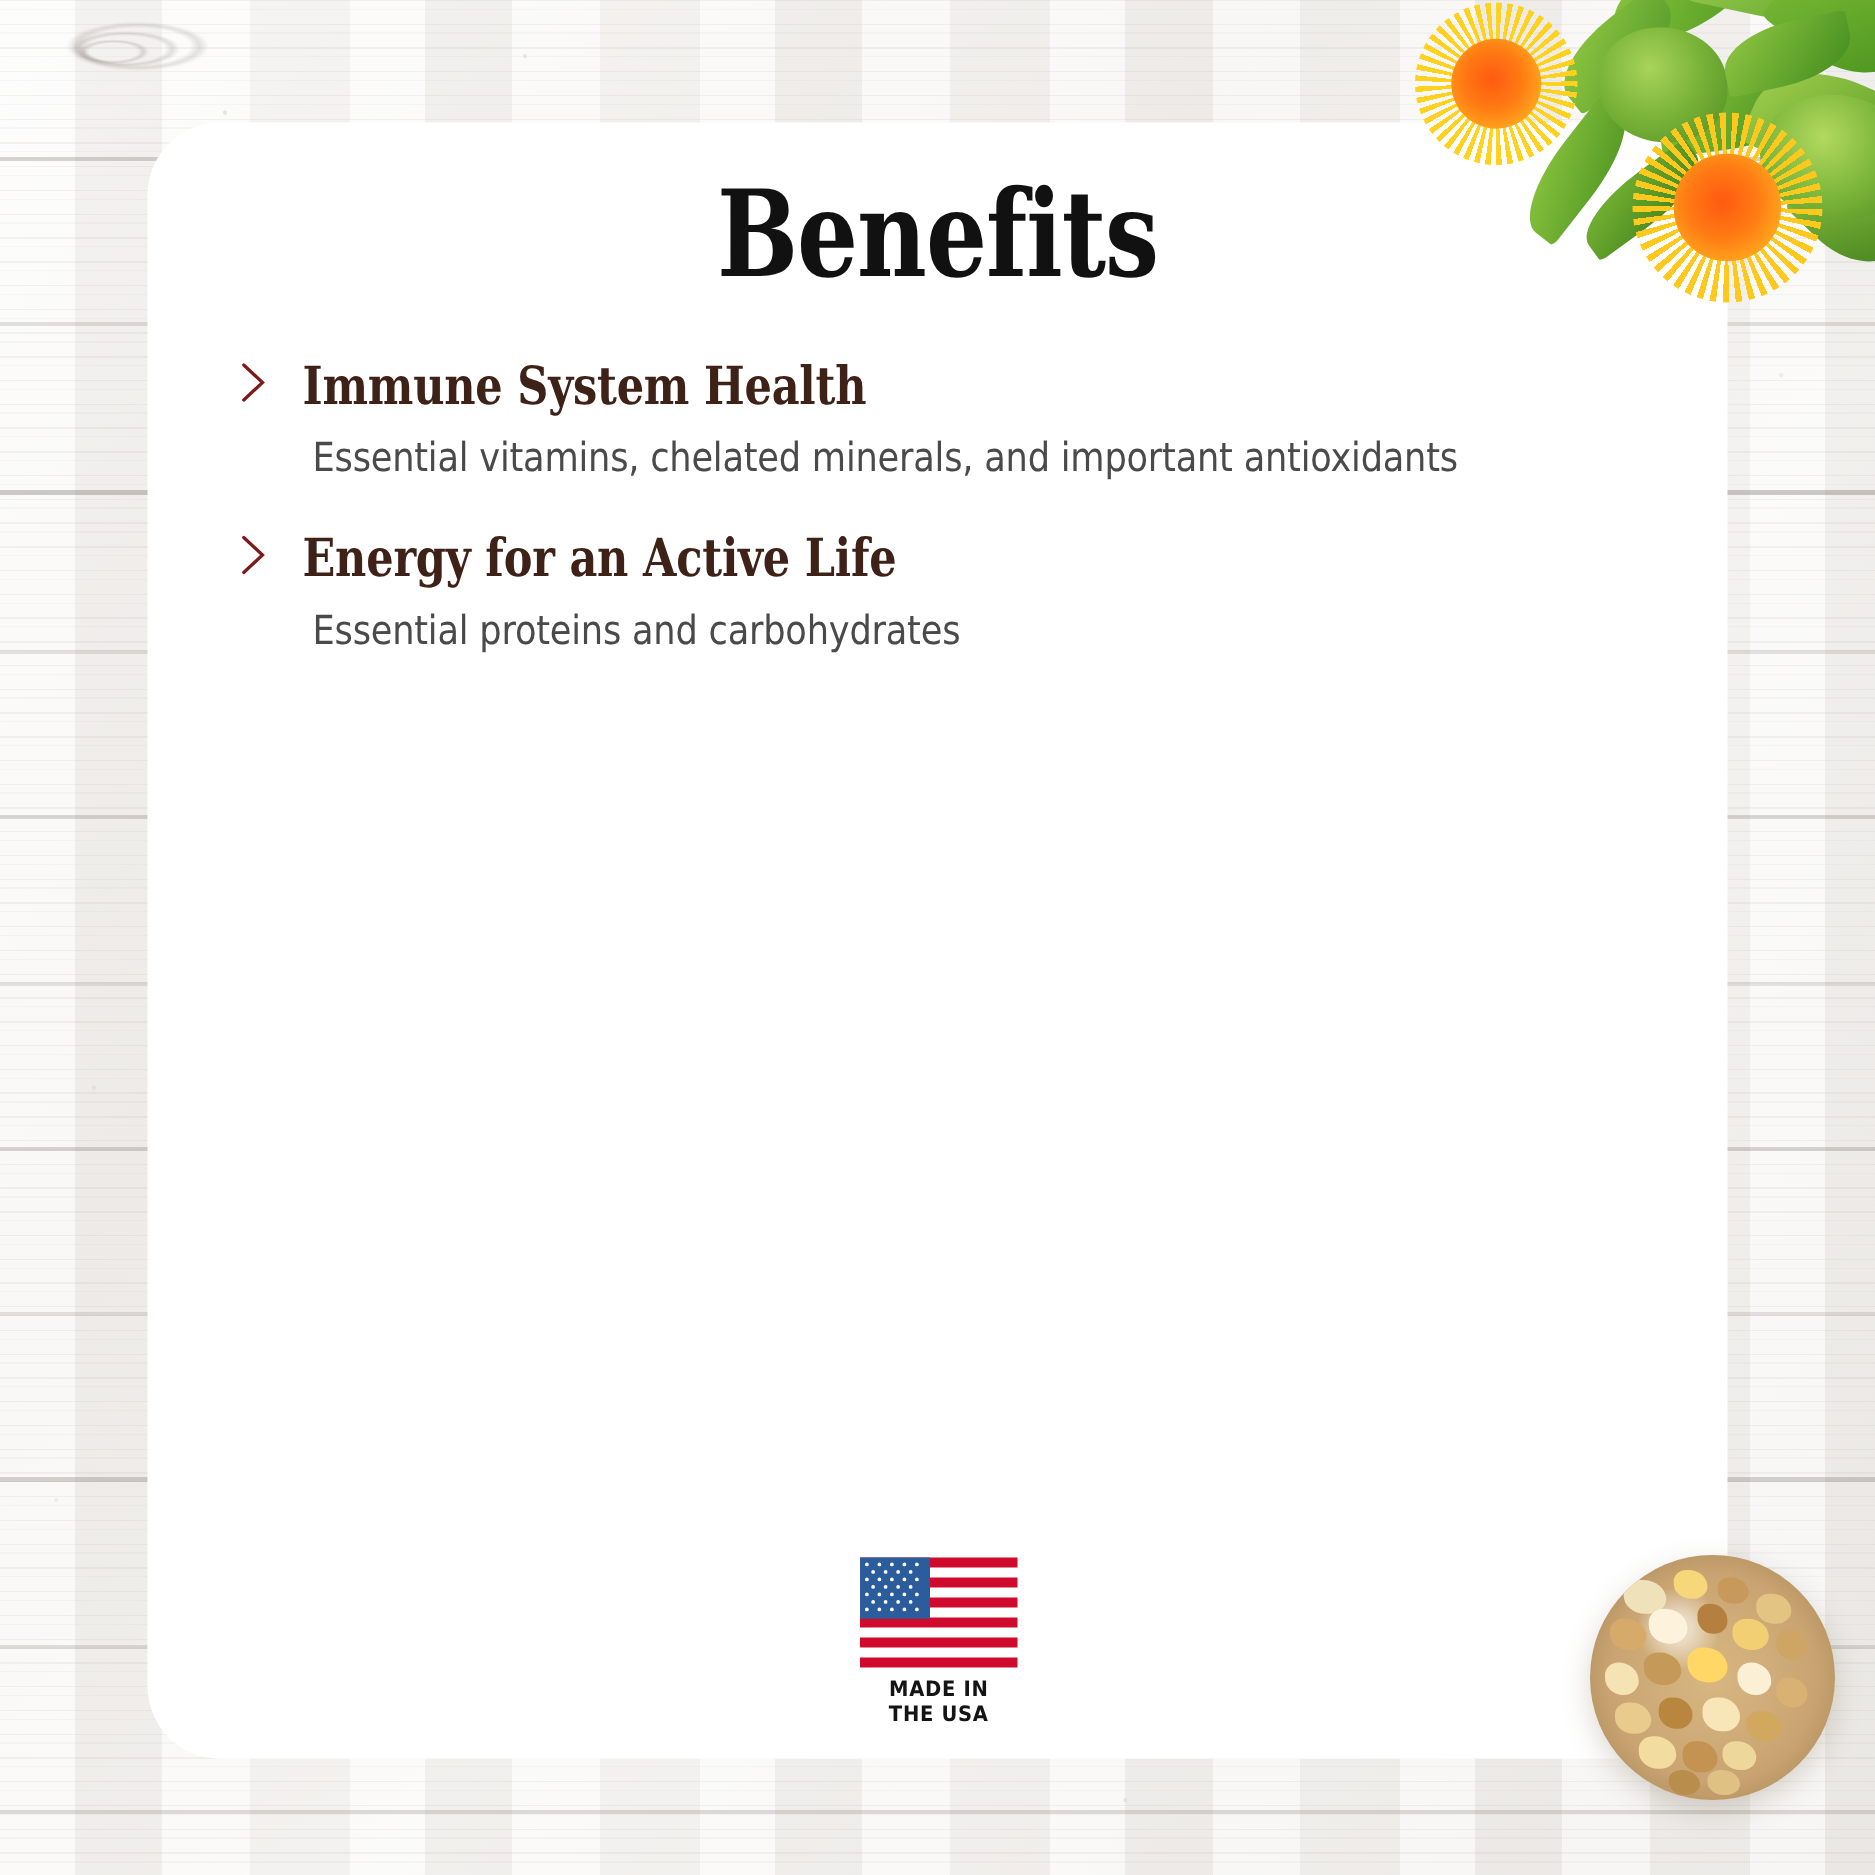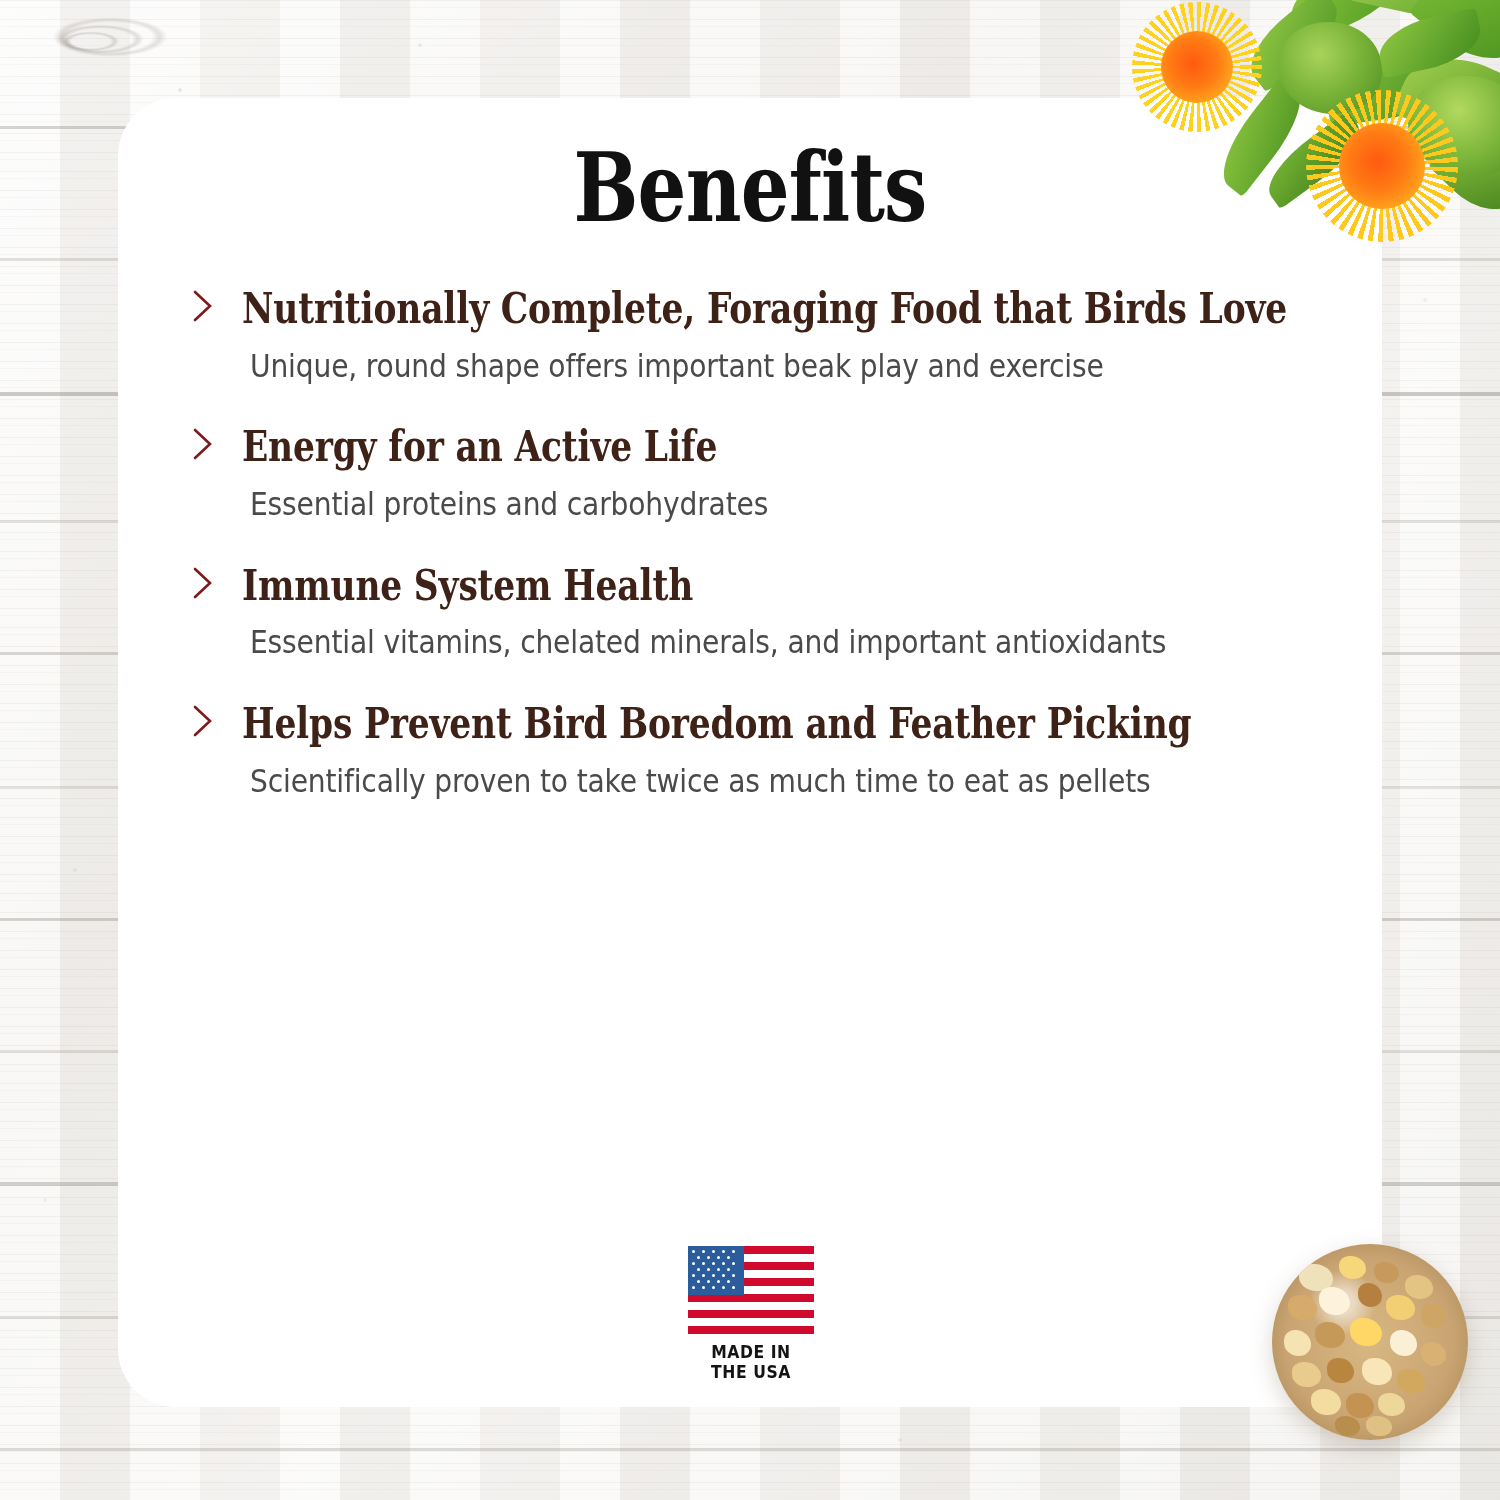--- a/index.html
+++ b/index.html
@@ -151,68 +151,46 @@
   <div class="wood"></div>
   <div class="wood-speckle"></div>
   <div class="wood-knot"></div>
 
   <div class="card"></div>
 
   <div class="title">Benefits</div>
 
   <div class="list">
 
+
     <div class="item">
       <span class="chev">
         <svg viewBox="0 0 26 34" fill="none" xmlns="http://www.w3.org/2000/svg">
           <path d="M5 3 L20 17 L5 31" stroke="currentColor" stroke-width="2.6" stroke-linecap="round" stroke-linejoin="miter"></path>
         </svg>
       </span>
       <div class="txt">
-        <p class="h">Nutritionally Complete, Foraging Food that Birds Love</p>
-        <p class="s">Unique, round shape offers important beak play and exercise</p>
+        <p class="h">Immune System Health</p>
+        <p class="s">Essential vitamins, chelated minerals, and important antioxidants</p>
       </div>
     </div>
 
     <div class="item">
       <span class="chev">
         <svg viewBox="0 0 26 34" fill="none" xmlns="http://www.w3.org/2000/svg">
           <path d="M5 3 L20 17 L5 31" stroke="currentColor" stroke-width="2.6" stroke-linecap="round" stroke-linejoin="miter"></path>
         </svg>
       </span>
       <div class="txt">
         <p class="h">Energy for an Active Life</p>
         <p class="s">Essential proteins and carbohydrates</p>
       </div>
     </div>
 
-    <div class="item">
-      <span class="chev">
-        <svg viewBox="0 0 26 34" fill="none" xmlns="http://www.w3.org/2000/svg">
-          <path d="M5 3 L20 17 L5 31" stroke="currentColor" stroke-width="2.6" stroke-linecap="round" stroke-linejoin="miter"></path>
-        </svg>
-      </span>
-      <div class="txt">
-        <p class="h">Immune System Health</p>
-        <p class="s">Essential vitamins, chelated minerals, and important antioxidants</p>
-      </div>
-    </div>
-
-
-    <div class="item">
-      <span class="chev">
-        <svg viewBox="0 0 26 34" fill="none" xmlns="http://www.w3.org/2000/svg">
-          <path d="M5 3 L20 17 L5 31" stroke="currentColor" stroke-width="2.6" stroke-linecap="round" stroke-linejoin="miter"></path>
-        </svg>
-      </span>
-      <div class="txt">
-        <p class="h">Helps Prevent Bird Boredom and Feather Picking</p>
-        <p class="s">Scientifically proven to take twice as much time to eat as pellets</p>
-      </div>
-    </div>
+
 
 
   </div>
 
   <div class="usa">
     <div class="flag">
       <div class="stripe" style="top:0px"></div>
       <div class="stripe" style="top:16px"></div>
       <div class="stripe" style="top:32px"></div>
       <div class="stripe" style="top:48px"></div>

